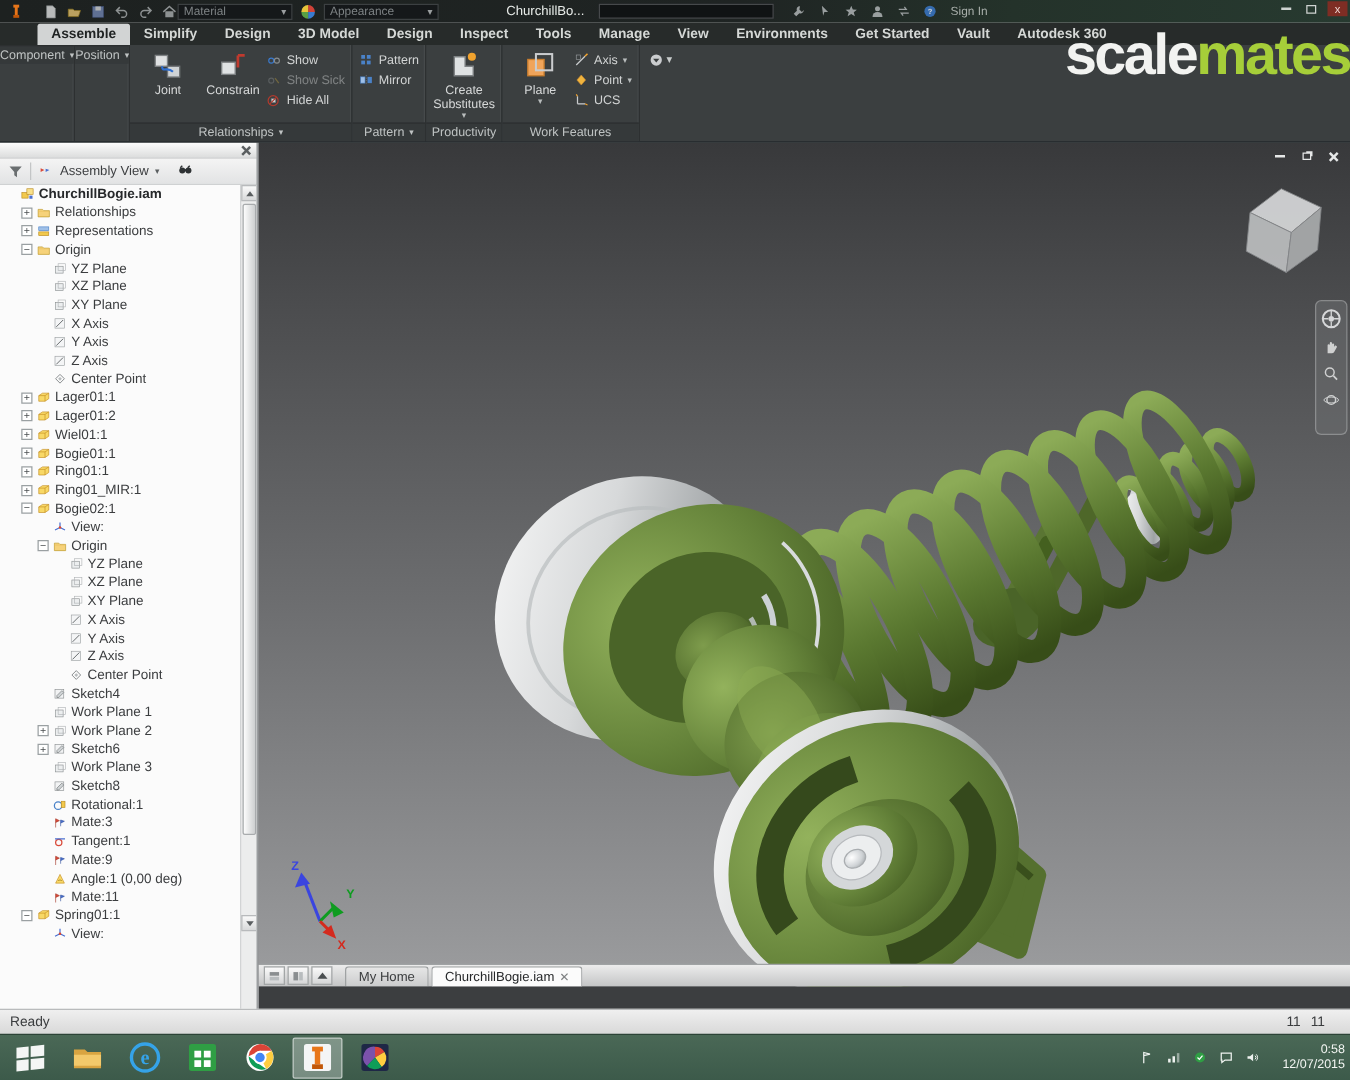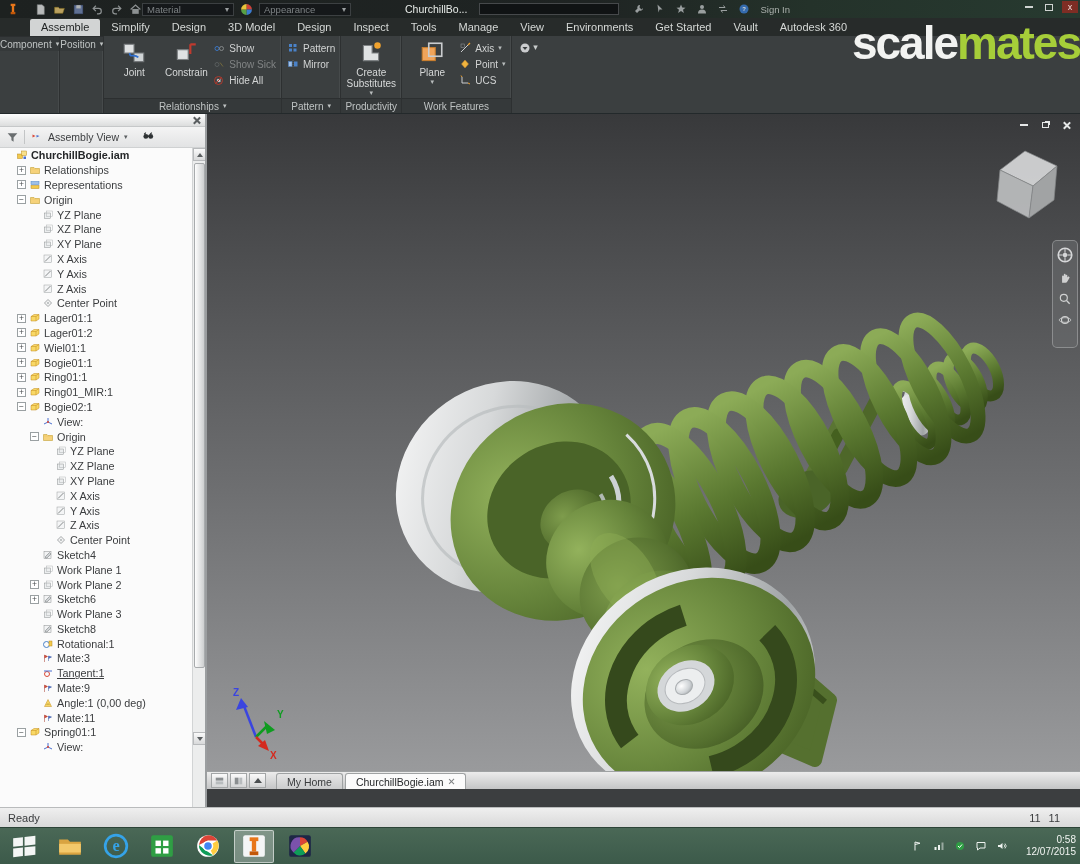--- a/index.html
+++ b/index.html
@@ -29,21 +29,21 @@
 
   
   #watermark { position:absolute; right:0; top:2px; z-index:50; font-size:46px; font-weight:bold;
     letter-spacing:-2px; line-height:1; white-space:nowrap; pointer-events:none;margin-top:18px; }
   #watermark .wm1 { color:#f2f3f1; }
   #watermark .wm2 { color:var(--watermark_green,#a6ce39); }
 
   
   #tabrow { position:absolute; left:0; top:18px; width:1080px; height:18px; background:#272b2a;
     display:flex; align-items:flex-end; padding-left:30px; z-index:4; }
-  .rtab { padding:2px 11px 3px 11px; font-size:11px; color:#d5d8d6; cursor:default; white-space:nowrap; }
+  .rtab { padding:2px 11px 3px 11px; font-size:11px; color:#d5d8d6; cursor:default; white-space:nowrap;font-weight:bold; }
   .rtab.active { background:#d2d4d4; color:#1f2222; border-radius:2px 2px 0 0; }
 
   
   #ribbon { position:absolute; left:0; top:36px; width:1080px; height:78px; background:#3b3f40;
     border-bottom:1px solid #23292b; display:flex; z-index:3; }
   .rpanel { display:flex; flex-direction:column; border-right:1px solid #2d3031; box-shadow:inset -1px 0 0 #464a4b; }
   .prow { flex:1; display:flex; align-items:flex-start; padding:3px 5px 0 5px; gap:2px; }
   .bigbtn { width:50px; display:flex; flex-direction:column; align-items:center; padding-top:1px; }
   .bigbtn .blbl { font-size:10px; color:#d7d9d9; text-align:center; line-height:1.1; margin-top:1px; }
   .bigbtn .fly { font-size:7px; color:#b9bdbd; line-height:1; }
@@ -850,21 +850,21 @@
           <div class="trow" style="padding-left: 30px;">
             <span class="exp none"></span>
             <span class="icn ticn">
               <svg viewBox="0 0 24 24" width="12" height="12">
                 <path d="M5 20 V6 l6 3 -6 3" fill="#d94a3a" stroke="#a33325"></path>
                 <path d="M13 18 V8 l6 2 -6 3" fill="#4a6fd0" stroke="#31519e"></path>
               </svg>
             </span>
             <span class="tlbl">Mate:3</span>
           </div>
-          <div class="trow" style="padding-left: 30px; text-decoration: underline;">
+          <div class="trow" style="padding-left: 30px;">
             <span class="exp none"></span>
             <span class="icn ticn">
               <svg viewBox="0 0 24 24" width="12" height="12">
                 <circle cx="10" cy="14" r="5" fill="none" stroke="#d94a3a" stroke-width="2"></circle>
                 <path d="M4 8 L20 8" stroke="#4a6fd0" stroke-width="2"></path>
               </svg>
             </span>
             <span class="tlbl">Tangent:1</span>
           </div>
           <div class="trow" style="padding-left: 30px;">

